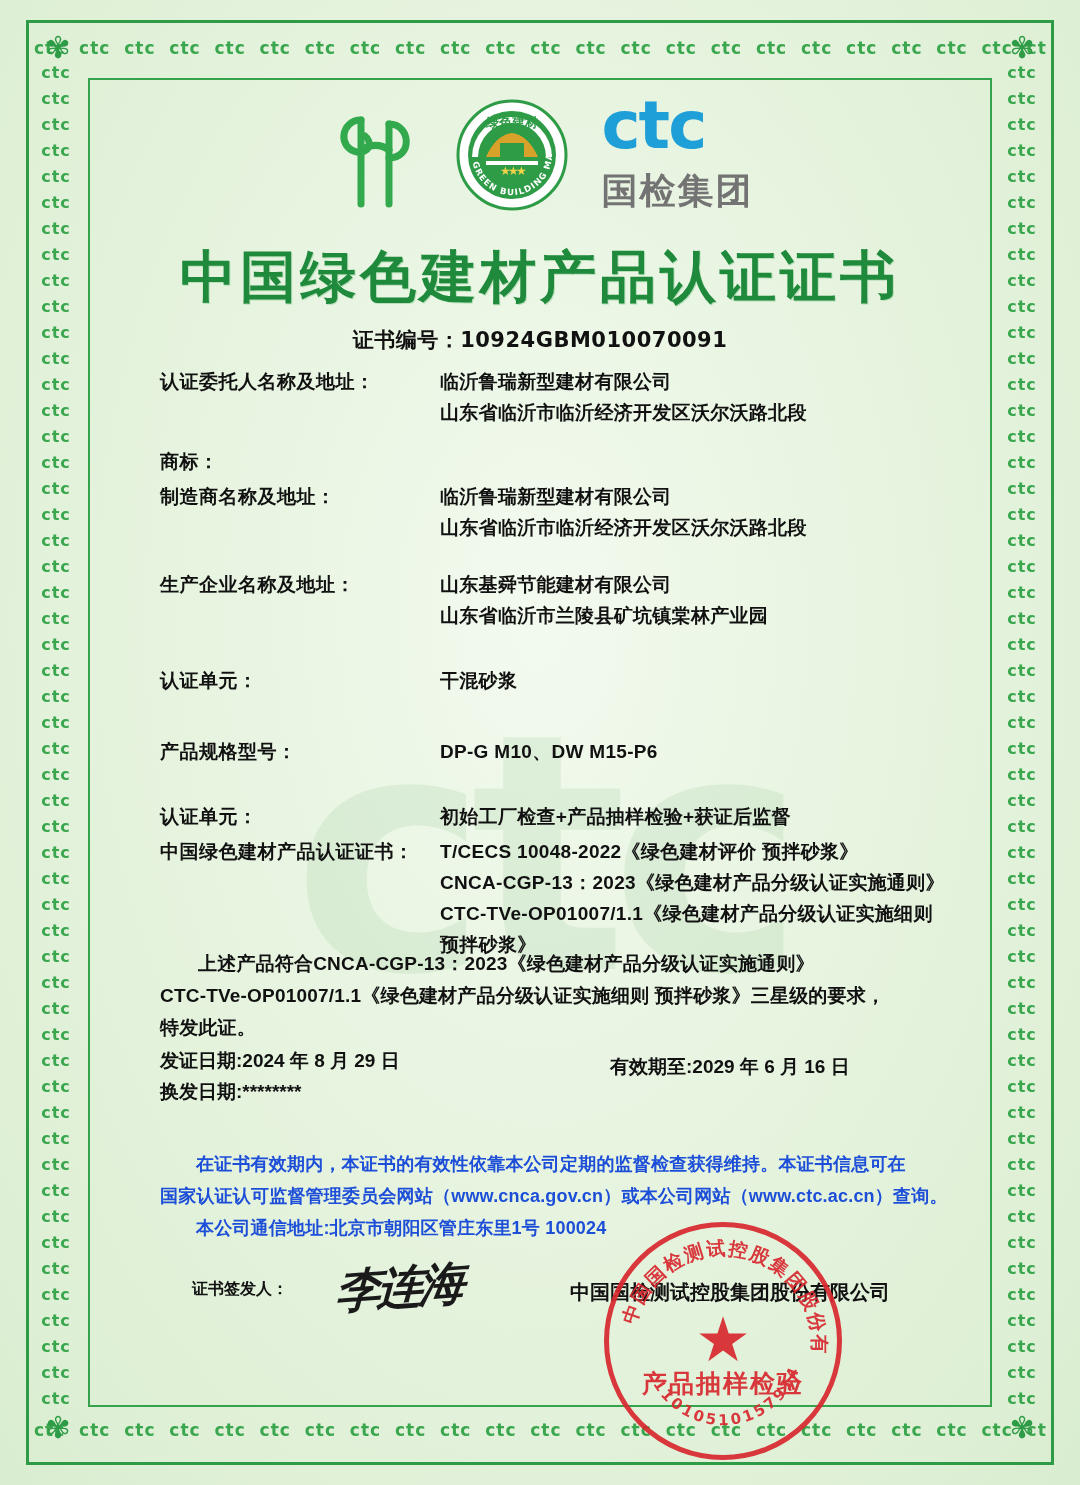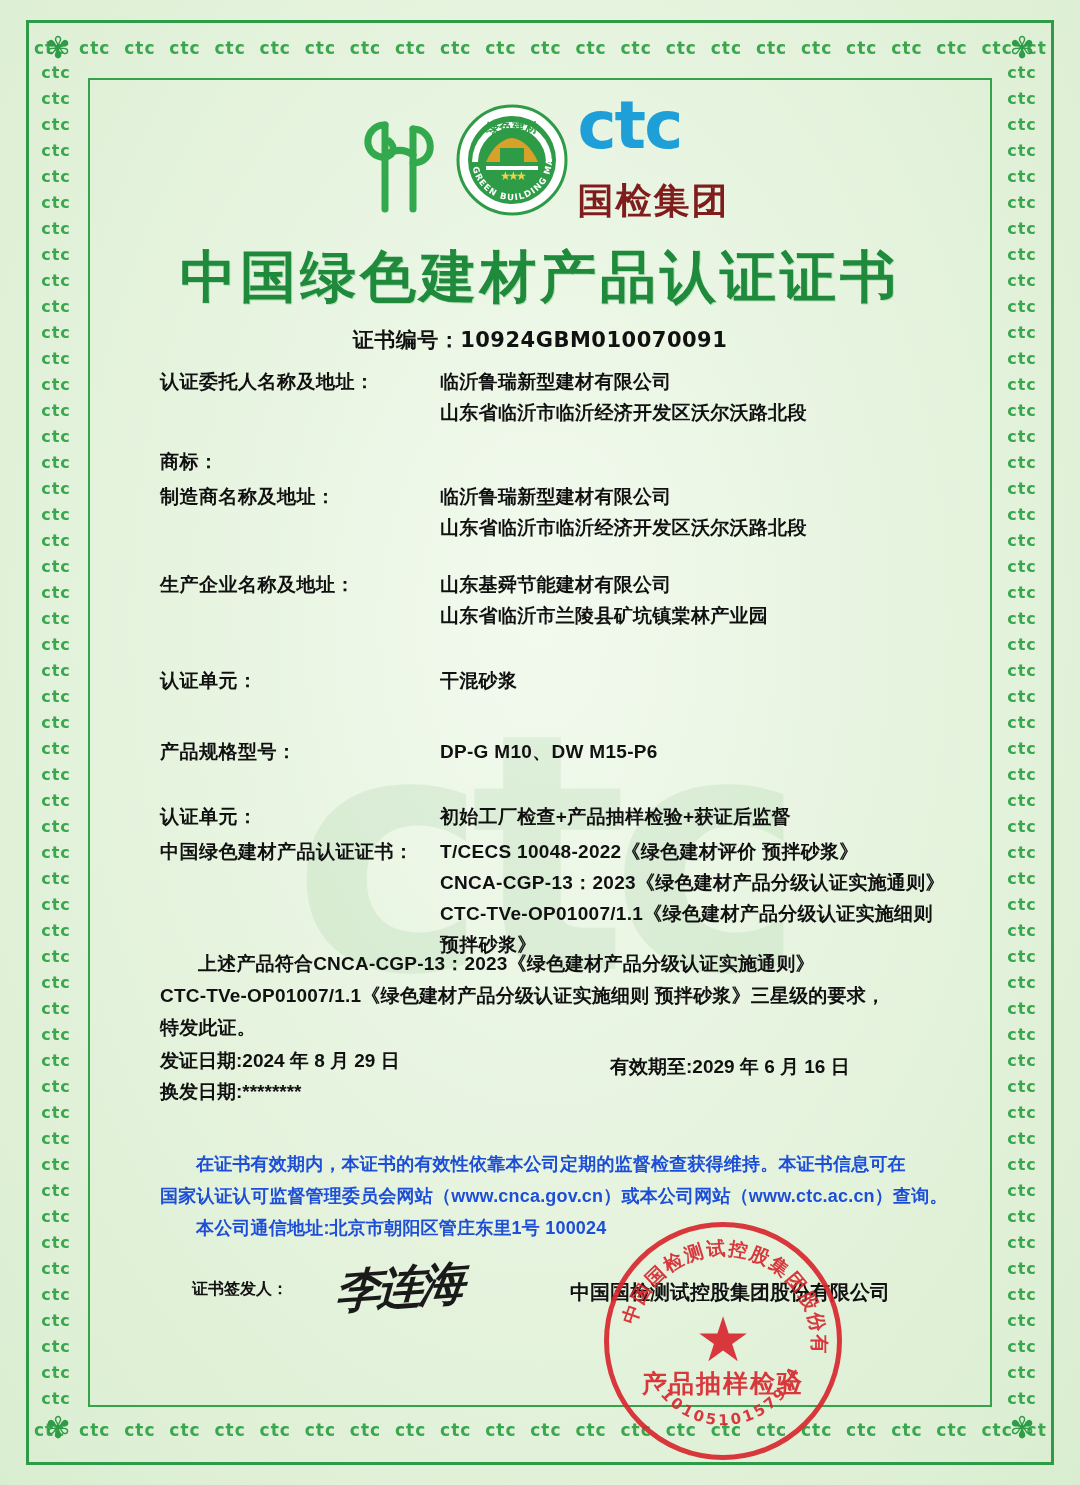--- a/index.html
+++ b/index.html
@@ -111,39 +111,39 @@
   .corner.br { left: 1000px; top: 1406px; }
 
   
   .logos {
     position: absolute;
     left: 0; right: 0;
     top: 95px;
     display: flex;
     align-items: center;
     justify-content: center;
-    gap: 10px;
+    gap: 34px;
   }
   .logo-gp { width: 95px; height: 110px; }
   .logo-gbm { width: 112px; height: 112px; }
   .logo-ctc { text-align: left; }
   .logo-ctc .ctc-word {
     font-family: "DejaVu Sans", sans-serif;
     font-size: 66px;
     font-weight: bold;
     color: #1e9fd8;
     letter-spacing: -2px;
     line-height: 0.95;
   }
   .logo-ctc .ctc-cn {
     font-size: 36px;
     font-weight: bold;
-    color: #7f1d1d;
+    color: #737373;
     letter-spacing: 2px;
-    margin-top: 19px;
+    margin-top: 9px;
   }
 
   
   .cert-title {
     position: absolute;
     left: 0; right: 0;
     top: 240px;
     text-align: center;
     font-family: "DejaVu Sans", sans-serif;
     font-size: 56px;

